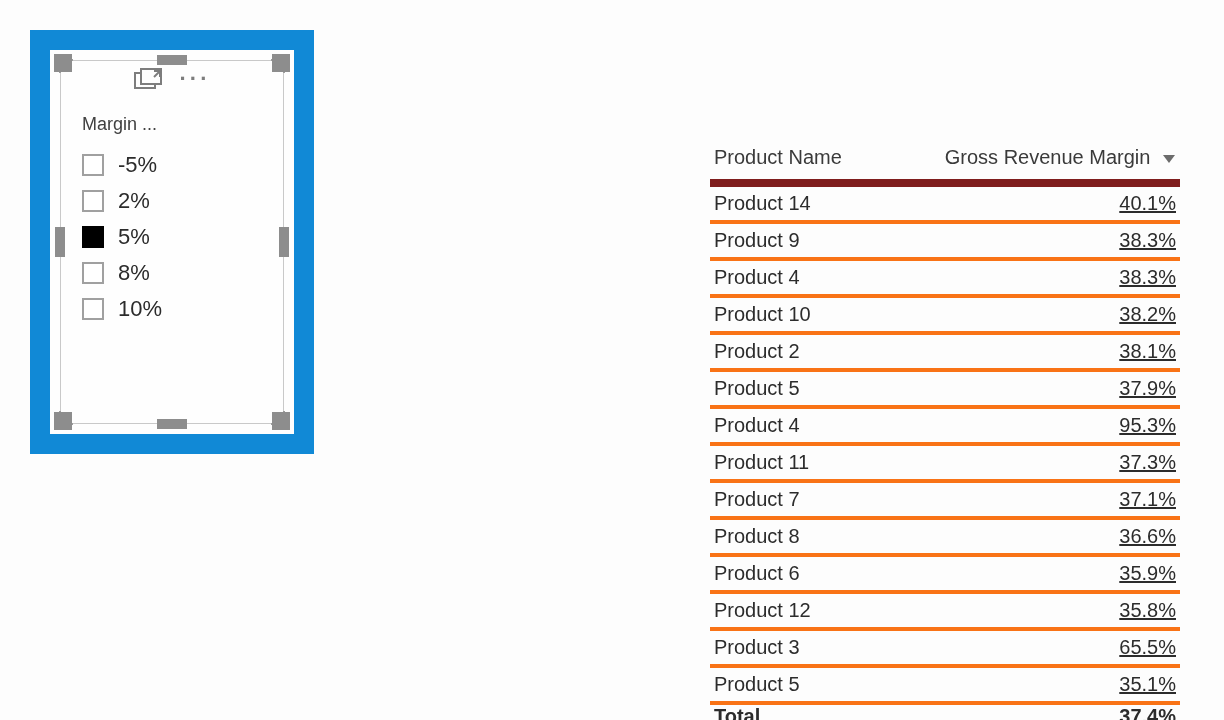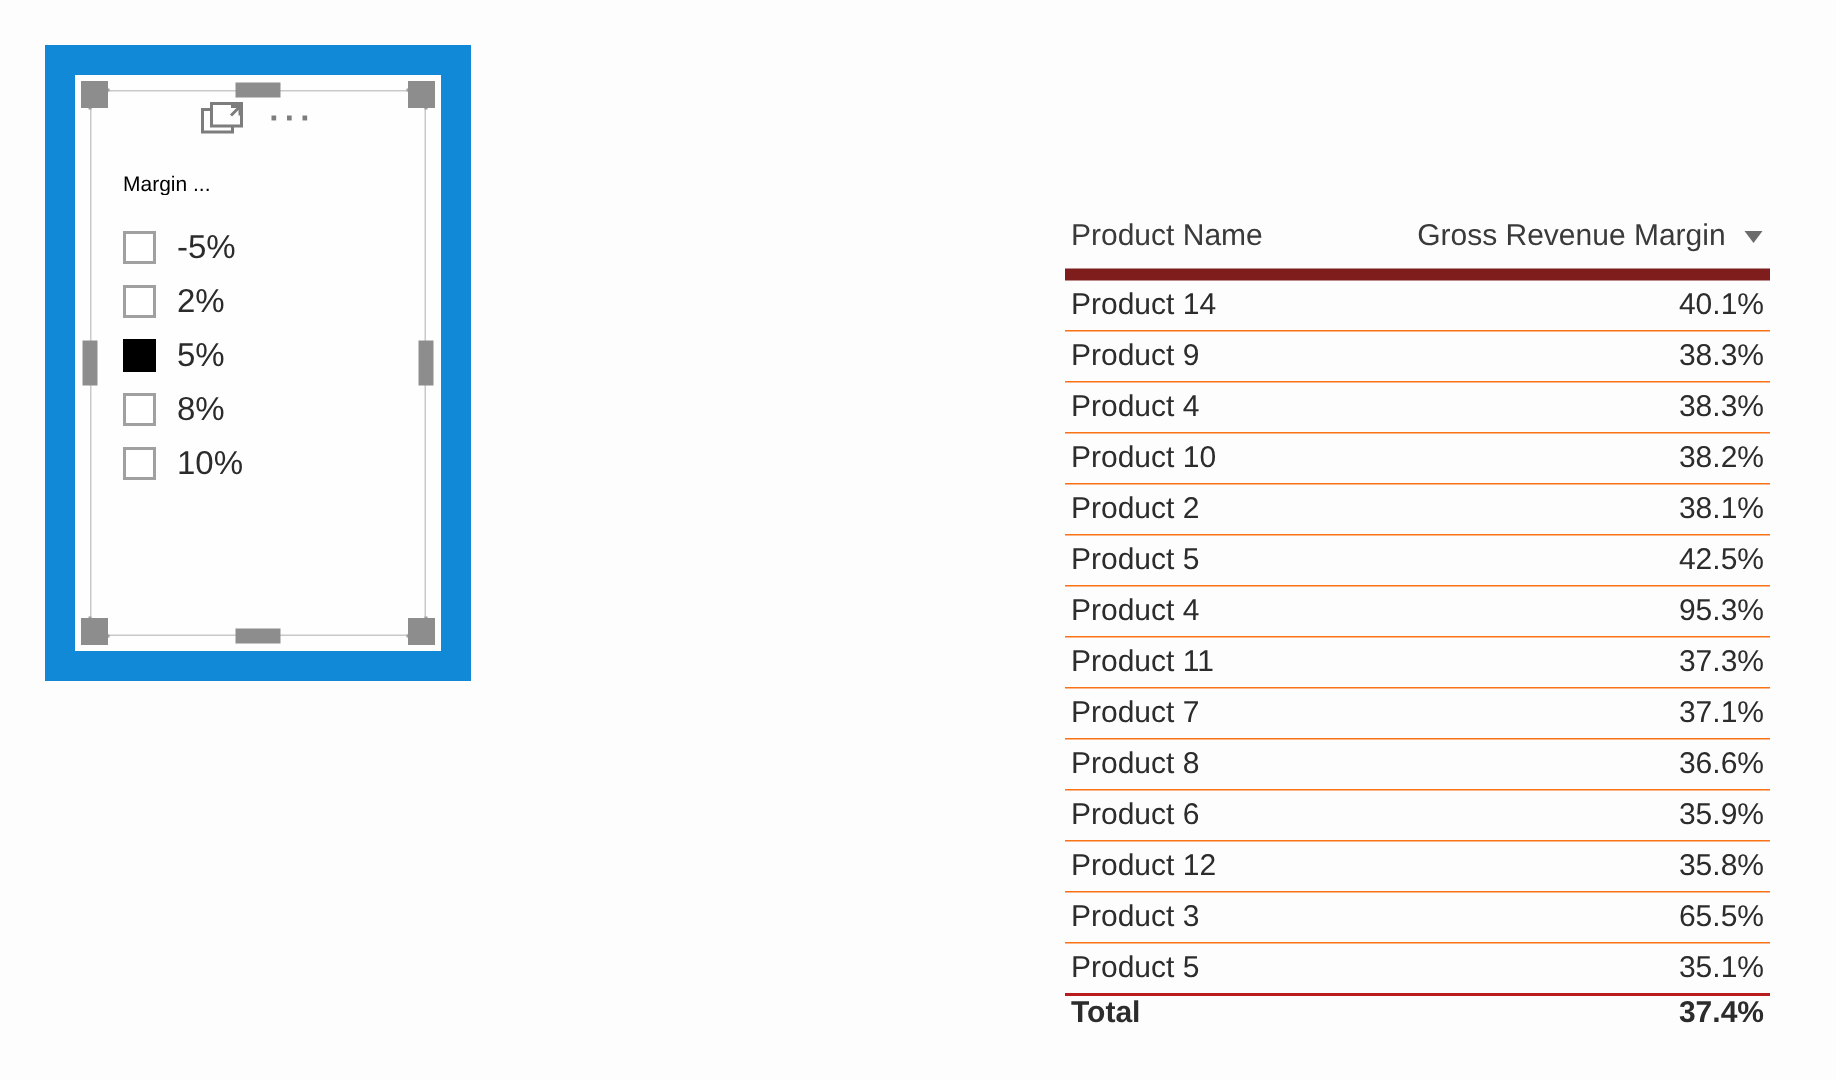--- a/index.html
+++ b/index.html
@@ -82,22 +82,22 @@
     letter-spacing: 3px;
     color: #7d7d7d;
     line-height: 1;
     cursor: pointer;
   }
 
   .slicer-title {
     position: absolute;
     left: 32px;
     top: 64px;
-    font-size: 14px;
-    color: #000000;
+    font-size: 18px;
+    color: #404040;
     white-space: nowrap;
     overflow: hidden;
     text-overflow: ellipsis;
     max-width: 150px;
   }
 
   .slicer-items {
     position: absolute;
     left: 32px;
     top: 102px;
@@ -142,23 +142,23 @@
     text-align: left;
     font-weight: 400;
     color: #3a3a3a;
     padding: 6px 4px 10px 4px;
     border-bottom: 8px solid #7f1d1d;
     white-space: nowrap;
   }
   table.data th.num { text-align: right; }
   table.data td {
     padding: 5px 4px;
-    border-bottom: 1px solid #f97316;
-  }
-  table.data td.num { text-align: right; }
+    border-bottom: 4px solid #f97316;
+  }
+  table.data td.num { text-align: right; text-decoration: underline; }
   table.data tr.total td {
     font-weight: 700;
     border-top: 2px solid #b91c1c;
     border-bottom: none;
     padding-top: 0;
   }
   .sort-caret {
     display: inline-block;
     margin-left: 6px;
     color: #6c6c6c;
@@ -259,21 +259,21 @@
         <tr>
           <td>Product 10</td>
           <td class="num">38.2%</td>
         </tr>
         <tr>
           <td>Product 2</td>
           <td class="num">38.1%</td>
         </tr>
         <tr>
           <td>Product 5</td>
-          <td class="num">42.5%</td>
+          <td class="num">37.9%</td>
         </tr>
         <tr>
           <td>Product 4</td>
           <td class="num">95.3%</td>
         </tr>
         <tr>
           <td>Product 11</td>
           <td class="num">37.3%</td>
         </tr>
         <tr>

